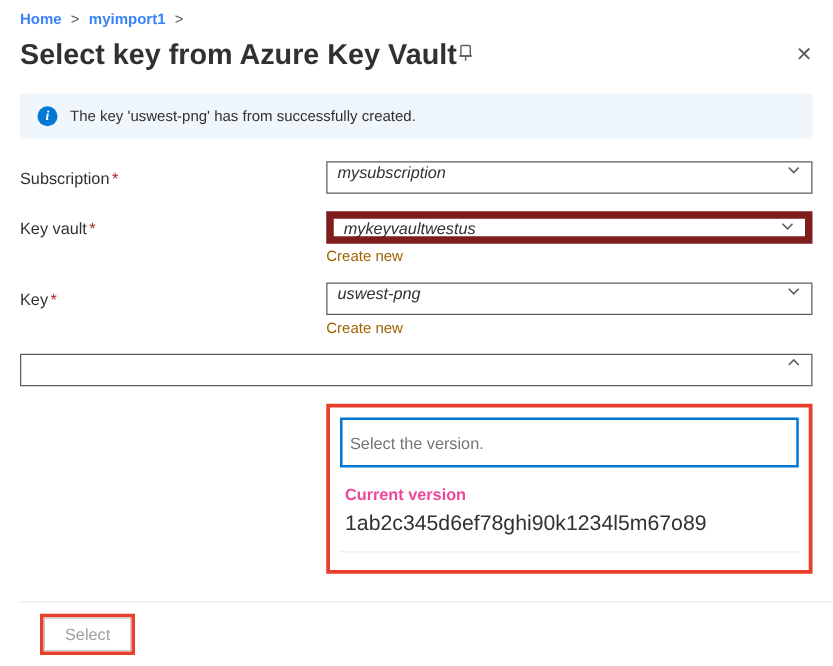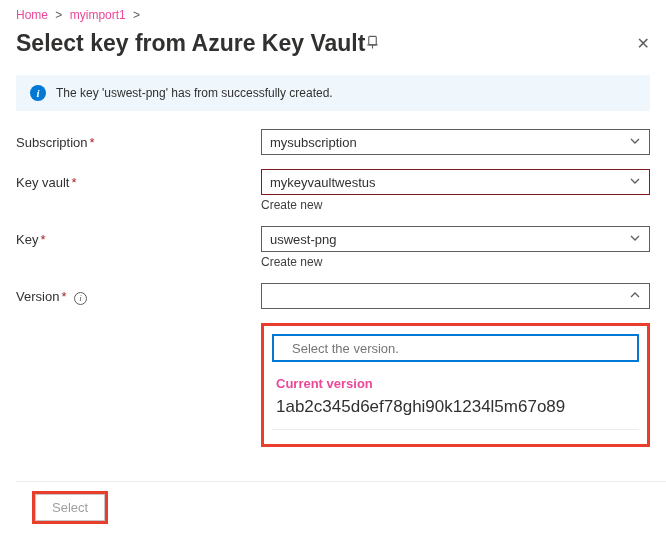--- a/index.html
+++ b/index.html
@@ -10,21 +10,21 @@
     background: #fff;
     width: 666px;
     height: 533px;
     position: relative;
   }
   .breadcrumb {
     padding: 8px 16px 4px;
     font-size: 12px;
     color: #0078d4;
   }
-  .breadcrumb a { color: #ec4899; text-decoration: none; cursor: pointer; }
+  .breadcrumb a { color: #3b82f6; text-decoration: none; cursor: pointer; font-weight: bold; }
   .breadcrumb .sep { color: #605e5c; margin: 0 4px; }
   .header {
     padding: 4px 16px 12px;
     display: flex;
     align-items: center;
   }
   .header h1 { font-size: 23px; font-weight: 600; flex: 0 0 auto; }
   .header .pin-icon { color: #605e5c; cursor: pointer; }
   .header .close-icon { margin-left: auto; color: #605e5c; cursor: pointer; font-size:16px;}
   .notification {
@@ -58,52 +58,53 @@
     font-size: 13px;
   }
   .req { color: #a4262c; margin-left: 2px; }
   .form-row .control { flex: 1; }
   .select {
     width: 100%;
     border: 1px solid #605e5c;
     background: #fff;
     height: 26px;
     display: flex;
-    align-items: center;
+    align-items: flex-start;
     padding: 0 8px;
     cursor: pointer;
     position: relative;
     font-size: 13px;
-  }
-  .select.focus { border: 1px solid #7f1d1d; }
+    font-style: italic;
+  }
+  .select.focus { border: 6px solid #7f1d1d; }
   .select .chev { margin-left: auto; color: #605e5c; }
   .link {
-    color: #404040;
+    color: #a16207;
     font-size: 12px;
     cursor: pointer;
     display: inline-block;
     margin-top: 3px;
   }
   .info-i {
     display:inline-flex; width:13px; height:13px; border:1px solid #605e5c;
     border-radius:50%; align-items:center; justify-content:center;
     font-size:9px; color:#605e5c; margin-left:4px; font-style: italic;
     font-family: Georgia, serif;
   }
   .dropdown-panel {
     margin: 2px 16px 16px 261px;
     border: 3px solid #e83e2b;
     padding: 8px;
     background: #fff;
   }
   .dropdown-panel .search {
     width: 100%;
     border: 2px solid #0078d4;
-    height: 28px;
-    padding: 0 18px;
+    height: 40px;
+    padding: 0 6px;
     font-size: 13px;
     color: #605e5c;
     outline: none;
     margin-bottom: 10px;
   }
   .dropdown-panel .group-label {
     font-size: 13px;
     font-weight: 600;
     color: #ec4899;
     padding: 4px 4px 2px;
@@ -208,24 +209,20 @@
           <svg class="chev-svg" viewBox="0 0 12 12">
               <path d="M2 4 L6 8 L10 4" fill="none" stroke="currentColor" stroke-width="1.3"></path>
             </svg>
         </span>
       </div>
       <span class="link">Create new</span>
     </div>
   </div>
 
   <div class="form-row">
-    <div class="label">
-      <span>Version</span><span class="req">*</span>
-      <span class="info-i">i</span>
-    </div>
     <div class="control">
       <div class="select">
         <span></span>
         <span class="chev">
           <svg class="chev-svg" viewBox="0 0 12 12">
               <path d="M2 8 L6 4 L10 8" fill="none" stroke="currentColor" stroke-width="1.3"></path>
             </svg>
         </span>
       </div>
     </div>

